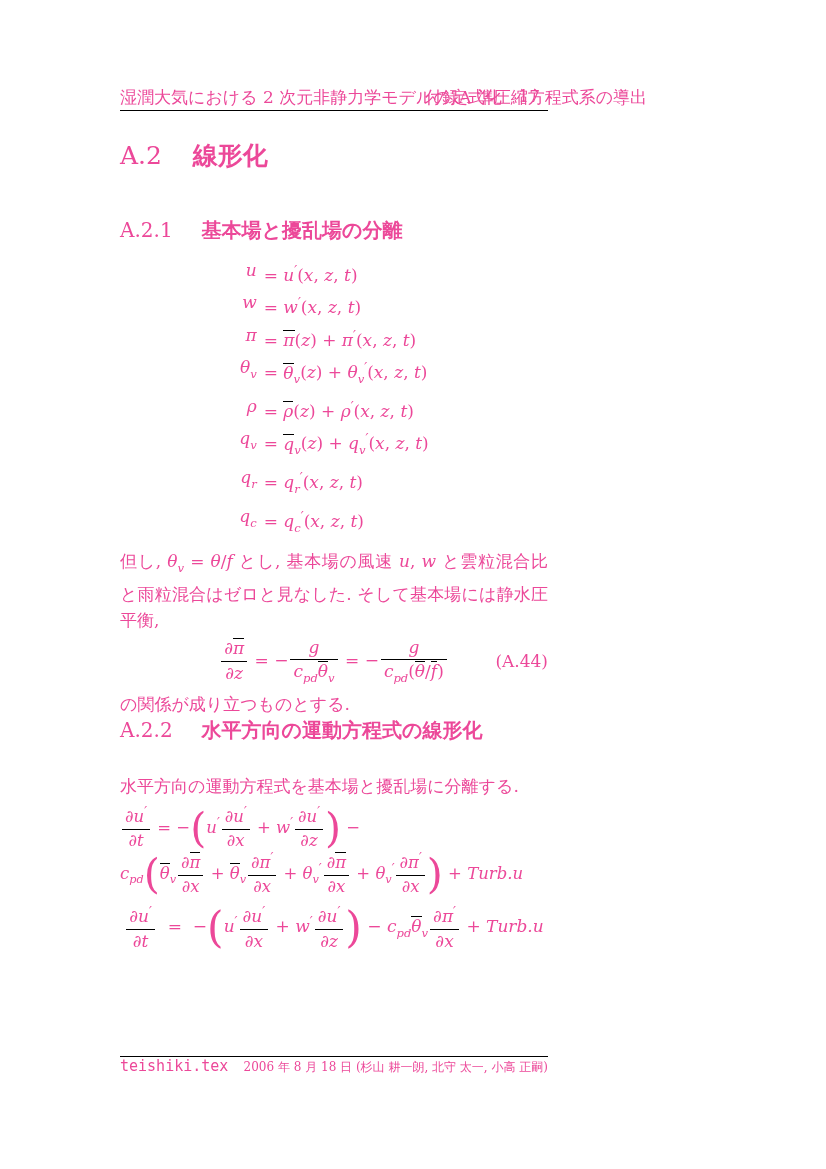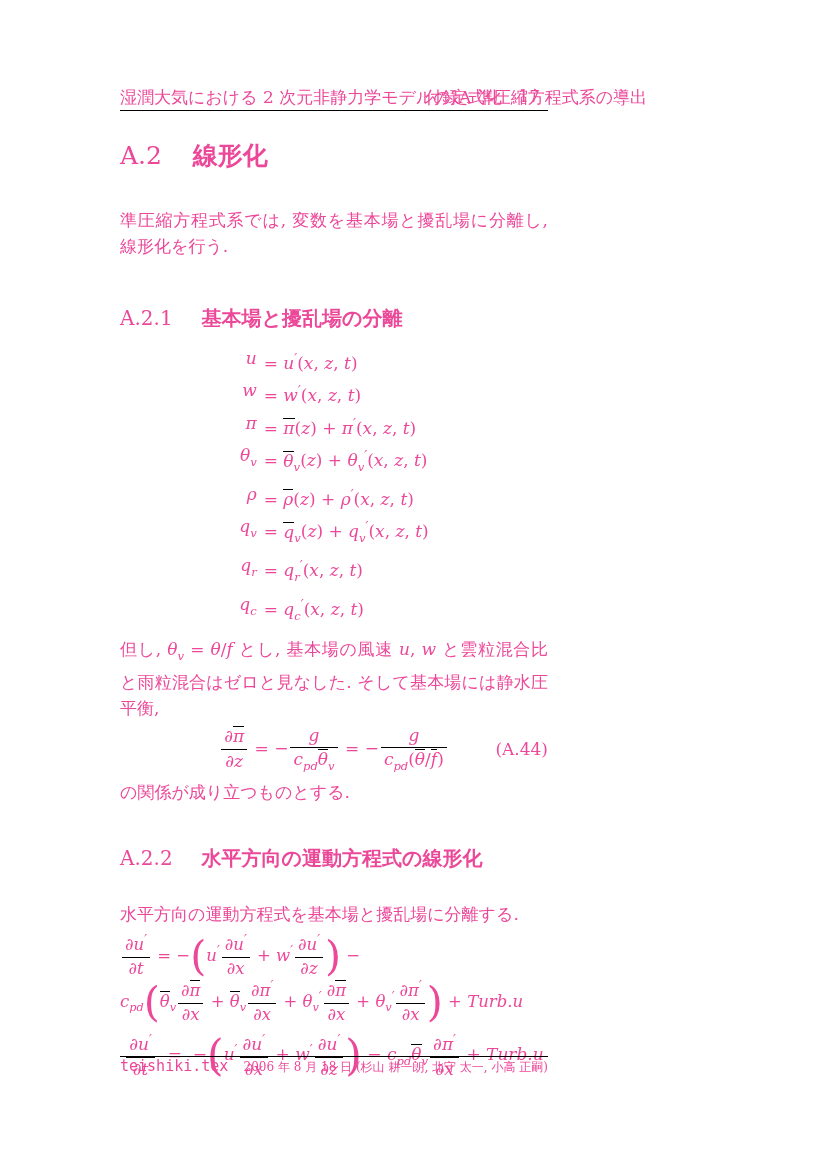--- a/index.html
+++ b/index.html
@@ -11,21 +11,21 @@
           border-bottom:1.5px solid #000;font-size:17px;}
   .ht-left{position:absolute;left:0;top:0;white-space:nowrap;}
   .ht-right{position:absolute;left:305px;top:0;white-space:nowrap;}
   .pnum{position:absolute;right:8px;top:0;}
 
   
   .sec{margin:0 120px;font-family:"DejaVu Sans","Liberation Sans",sans-serif;font-weight:bold;}
   .sec-a2{margin-top:30px;font-size:25px;line-height:30px;}
   .sec-sub{font-size:20px;line-height:26px;}
   .sec-a21{margin-top:46px;}
-  .sec-a22{margin-top:40px;}
+  .sec-a22{}
   .sec-num{font-family:"DejaVu Serif","Liberation Serif",serif;font-weight:normal;margin-right:22px;}
 
   
   .para{margin:0 120px;font-size:17px;line-height:26px;text-align:justify;}
   .p-intro{margin-top:36px;}
   .p-a21-1{margin-top:28px;}
   .p-a21-2{margin-top:6px;}
   .p-a21-3{margin-top:4px;}
   .p-a22-1{margin-top:30px;}
   .p-a22-2{margin-top:8px;}
@@ -72,21 +72,20 @@
     <span class="ht-left">湿潤大気における 2 次元非静力学モデルの定式化</span>
     <span class="ht-right">付録A 準圧縮方程式系の導出</span>
     <span class="pnum">17</span>
   </header>
 
   <h1 class="sec sec-a2">
     <span class="sec-num">A.2</span>
     <span class="sec-title">線形化</span>
   </h1>
 
-  <p class="para p-intro">準圧縮方程式系では, 変数を基本場と擾乱場に分離し, 線形化を行う.</p>
 
   <h2 class="sec sec-sub sec-a21">
     <span class="sec-num">A.2.1</span>
     <span class="sec-title">基本場と擾乱場の分離</span>
   </h2>
 
 
   <div class="align-block math">
     <span class="eq-lhs"><span class="mv">u</span></span>
     <span class="eq-rhs"><span class="mo">= </span><span class="mv">u</span><span class="msup">′</span><span class="mo">(</span><span class="mv">x</span><span class="mo">, </span><span class="mv">z</span><span class="mo">, </span><span class="mv">t</span><span class="mo">)</span></span>

